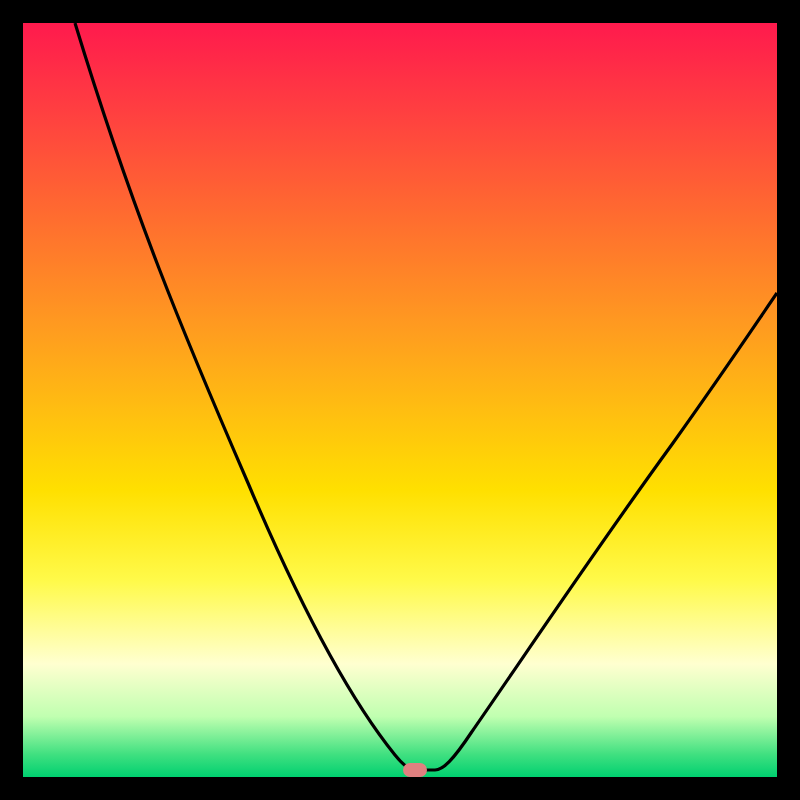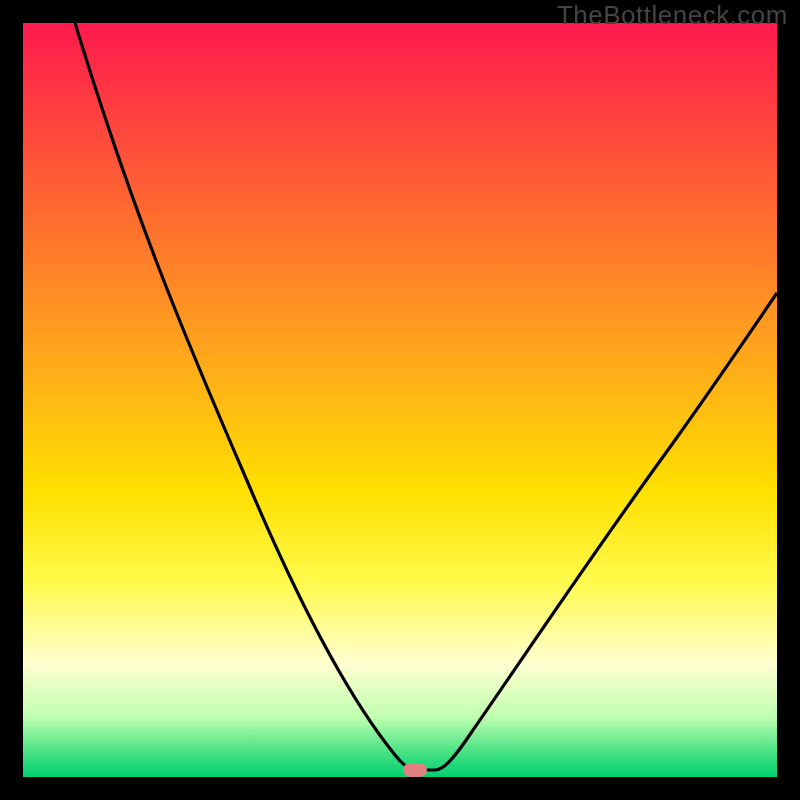--- a/index.html
+++ b/index.html
@@ -20,21 +20,20 @@
             #00d070 100%);
         }
   svg.curve { position:absolute; left:23px; top:23px; width:754px; height:754px; }
   .marker { position:absolute; width:24px; height:14px; background:#e08080; border-radius:7px;
             left:403px; top:763px; }
 </style>
 </head>
 <body>
 <div class="outer">
 
-  <div class="watermark">TheBottleneck.com</div>
 
   <div class="plot"></div>
 
   <svg class="curve" viewBox="0 0 754 754" preserveAspectRatio="none">
     <path d="M 52 0
          C 110 190, 160 310, 225 460
          C 280 590, 330 680, 372 732
          C 380 742, 386 747, 392 747
          L 412 747
          C 420 747, 430 737, 448 710

